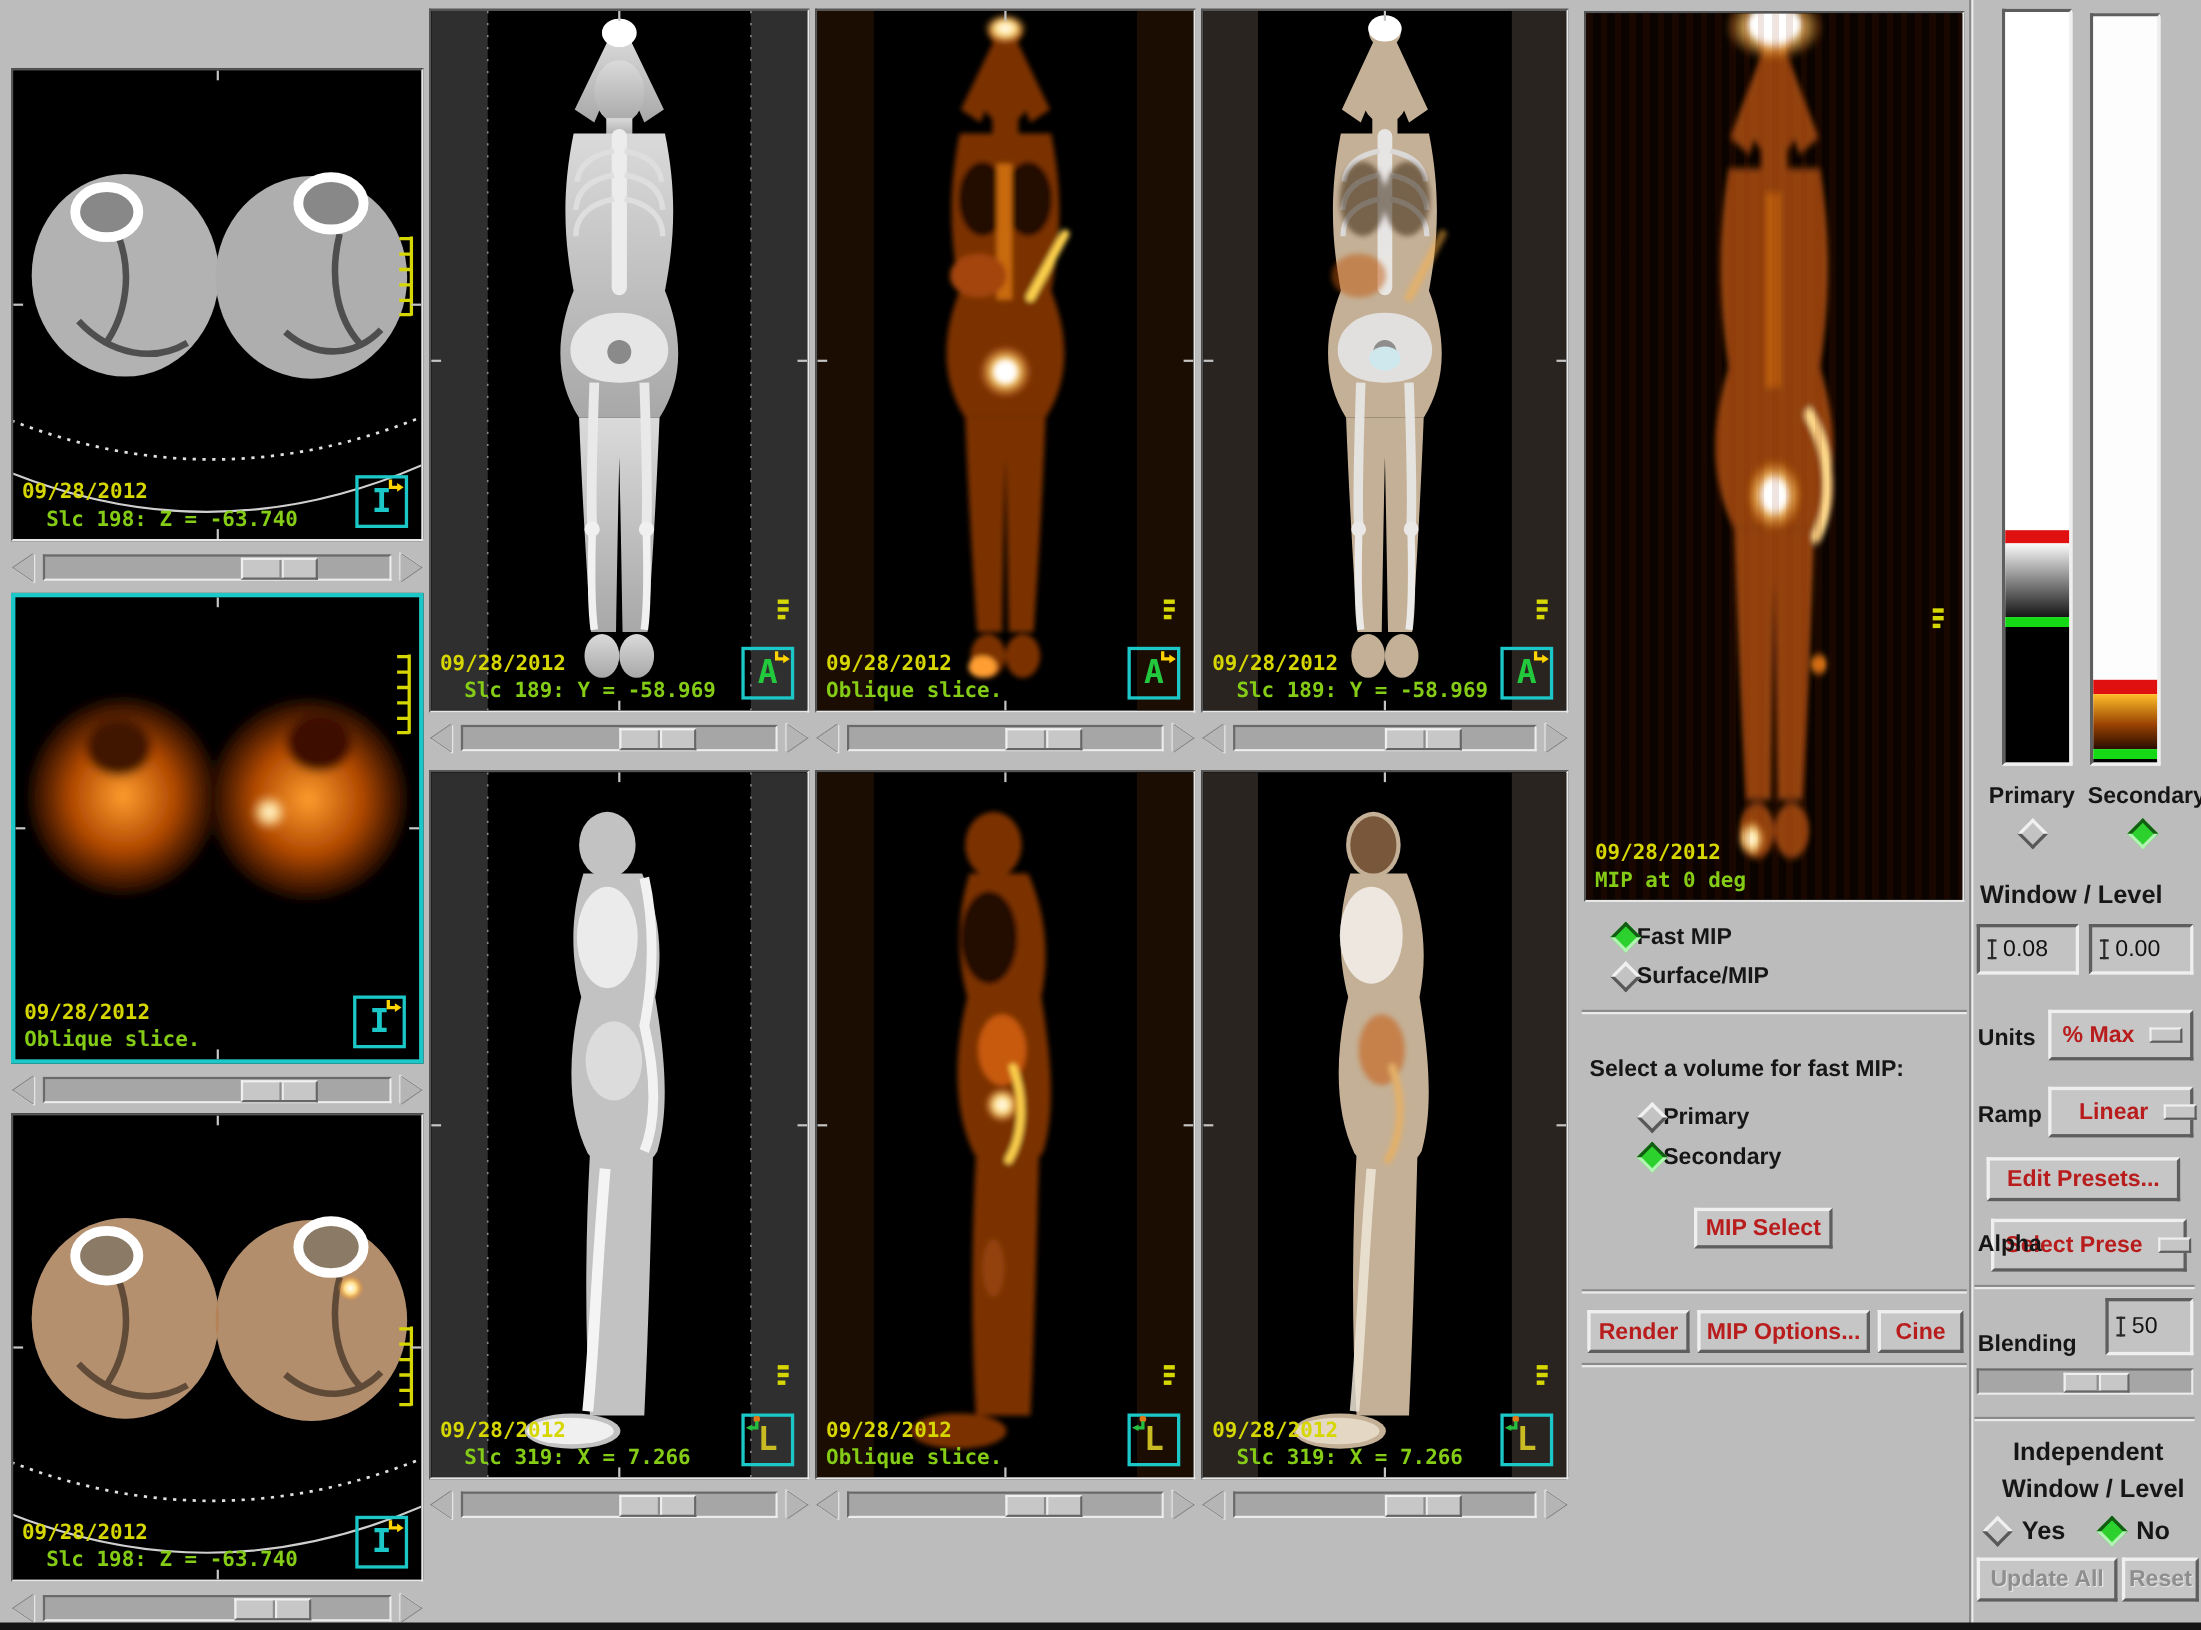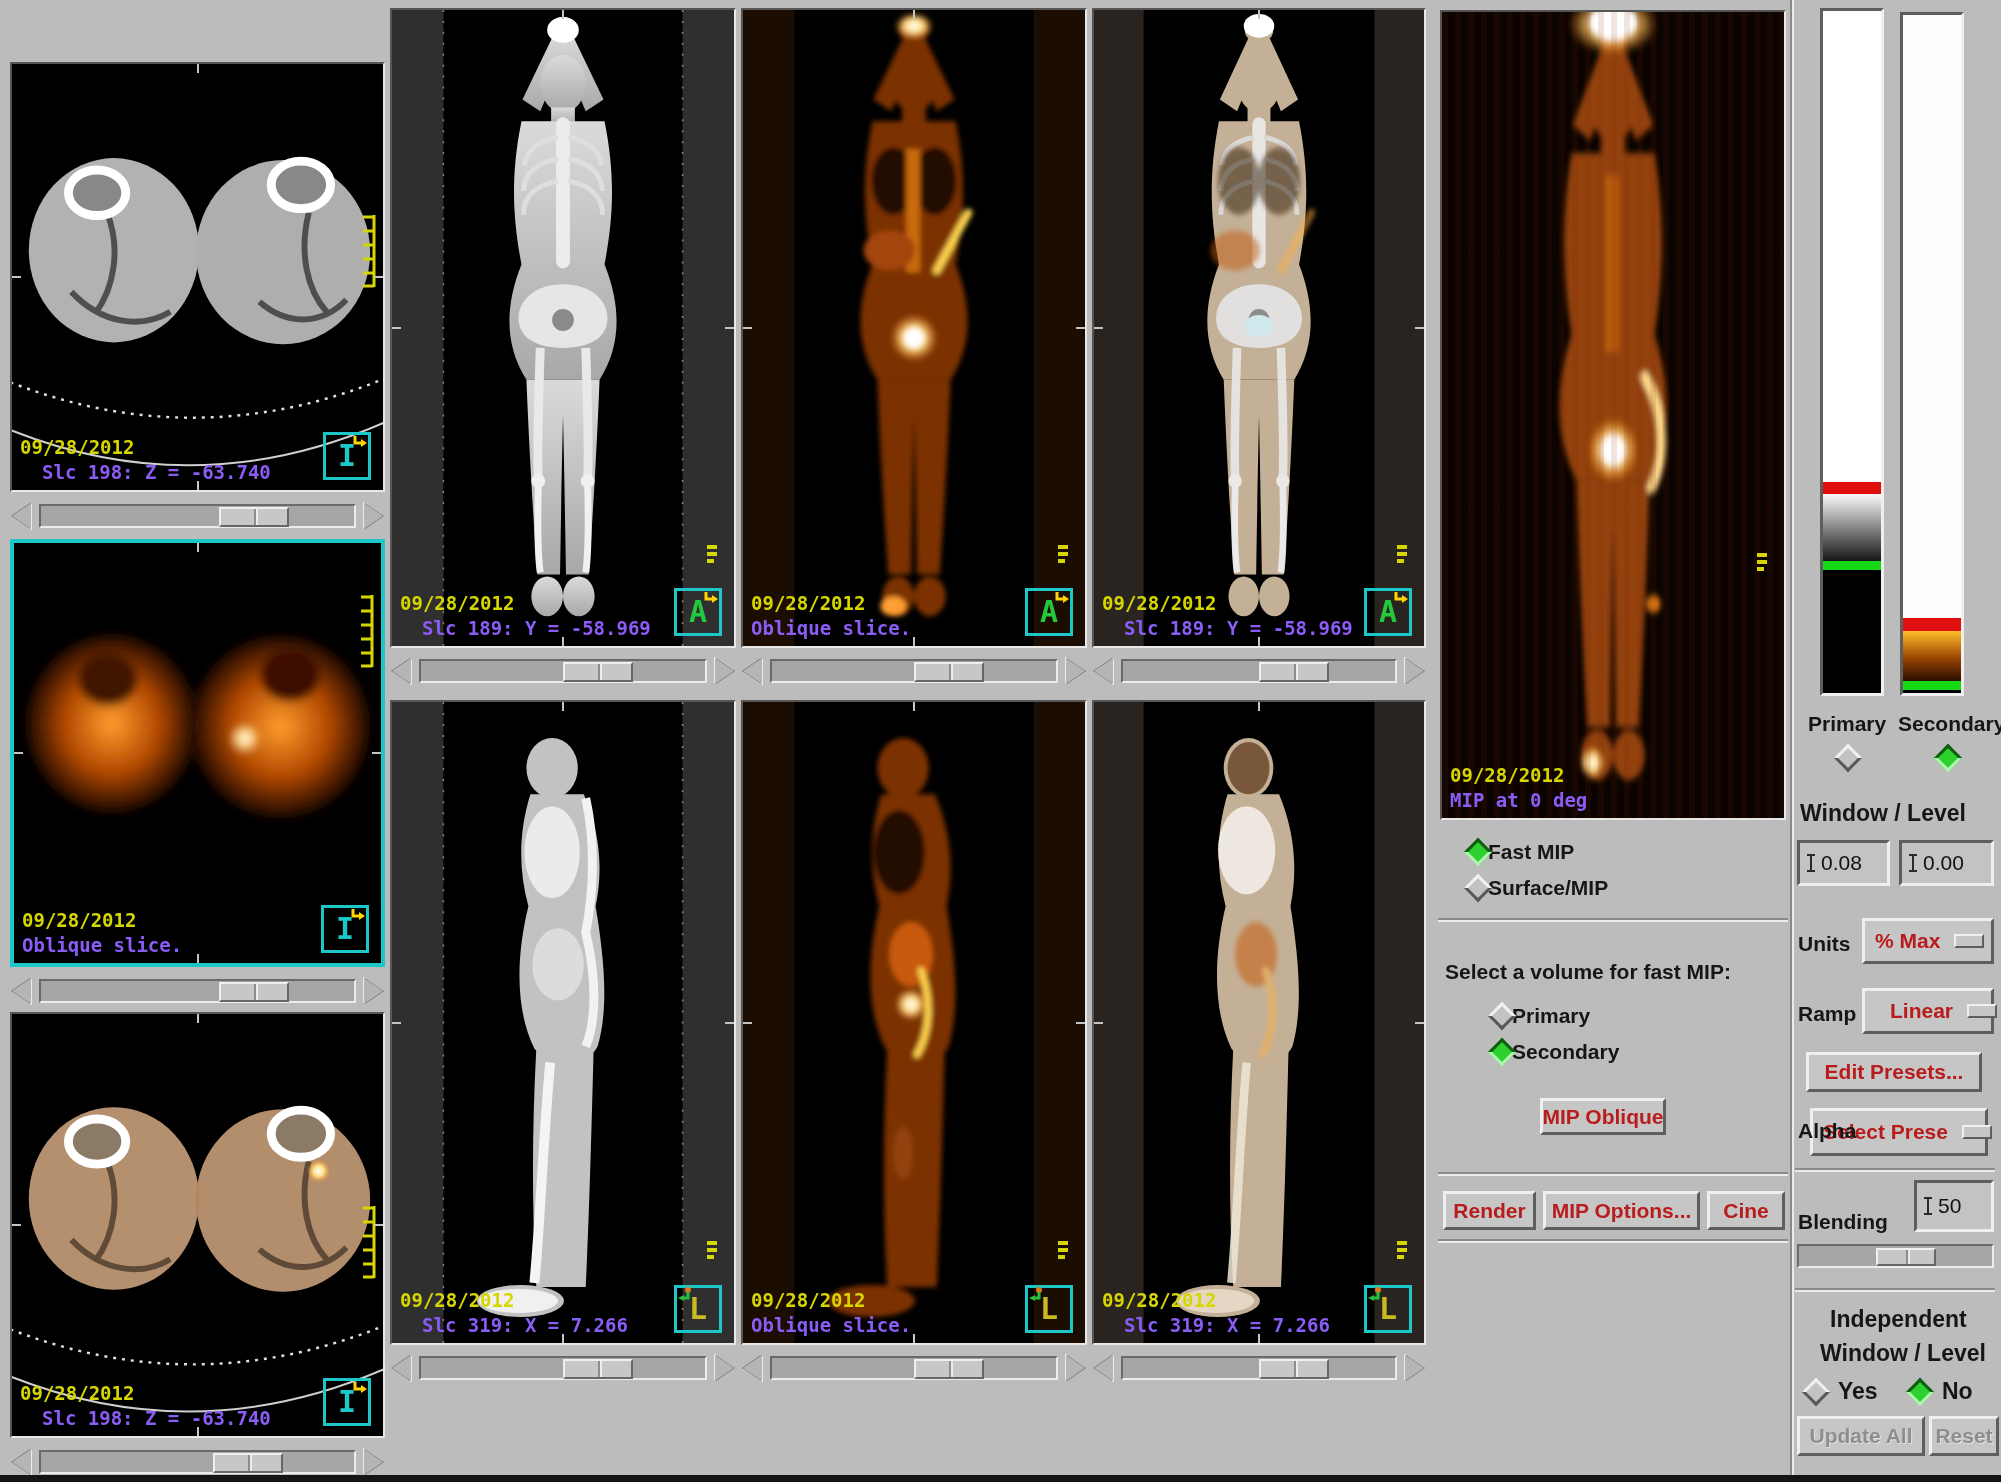--- a/index.html
+++ b/index.html
@@ -5,21 +5,21 @@
   html,body{margin:0;padding:0;background:#888;}
   #app{position:relative;width:2001px;height:1482px;background:#bcbcbc;overflow:hidden;
        font-family:"Liberation Sans",sans-serif;-webkit-font-smoothing:none;}
   
   .vp{position:absolute;background:#000;box-sizing:border-box;overflow:hidden;
       border:2px solid;border-color:#565656 #e8e8e8 #e8e8e8 #565656;}
   .vp.selected{border:4px solid #1cc7c7;}
   .vp svg.img{position:absolute;left:0;top:0;width:100%;height:100%;display:block;}
   .ov-date{position:absolute;left:8px;bottom:32px;color:#d6d600;
            font:bold 19px "DejaVu Sans Mono",monospace;white-space:pre;}
-  .ov-slice{position:absolute;left:8px;bottom:7px;color:#8b5cf6;
+  .ov-slice{position:absolute;left:8px;bottom:7px;color:#84cc16;
             font:bold 19px "DejaVu Sans Mono",monospace;white-space:pre;}
   .ov-slice.ind{left:30px;}
   .orient{position:absolute;right:12px;bottom:10px;width:48px;height:48px;
           border:3px solid #1cc7c7;box-sizing:border-box;
           display:flex;align-items:center;justify-content:center;}
   .orient .letter{font:bold 30px "DejaVu Sans Mono",monospace;line-height:1;}
   .letter.A{color:#23c93c;} .letter.L{color:#c9bb22;} .letter.I{color:#1cc7c7;}
   .orient .arr{position:absolute;width:20px;height:20px;}
   .orient .arr.tr{top:-2px;right:-2px;} .orient .arr.tl{top:-2px;left:-2px;}
   .ruler-lg{position:absolute;right:6px;}
@@ -517,21 +517,21 @@
 
 <div class="lbl" style="left:1445px;top:960px;">Select a volume for fast MIP:</div>
 <div class="radio-row" style="left:1492px;top:1004px;">
   <span class="diamond"></span>
   <span class="lbl" style="position:static;">Primary</span>
 </div>
 <div class="radio-row" style="left:1492px;top:1040px;">
   <span class="diamond sel"></span>
   <span class="lbl" style="position:static;">Secondary</span>
 </div>
-<div class="btn" style="left:1540px;top:1098px;width:126px;height:37px;">MIP Oblique</div>
+<div class="btn" style="left:1540px;top:1098px;width:126px;height:37px;">MIP Select</div>
 
 <div class="hsep" style="left:1438px;top:1172px;width:350px;"></div>
 <div class="btn" style="left:1443px;top:1191px;width:93px;height:39px;">Render</div>
 <div class="btn" style="left:1543px;top:1191px;width:157px;height:39px;">MIP Options...</div>
 <div class="btn" style="left:1707px;top:1191px;width:78px;height:39px;">Cine</div>
 <div class="hsep" style="left:1438px;top:1239px;width:350px;"></div>
 
 <div class="vsep" style="left:1790px;top:0;height:1482px;"></div>
 
 <div class="cbar" style="left:1820px;top:8px;width:64px;height:688px;">

